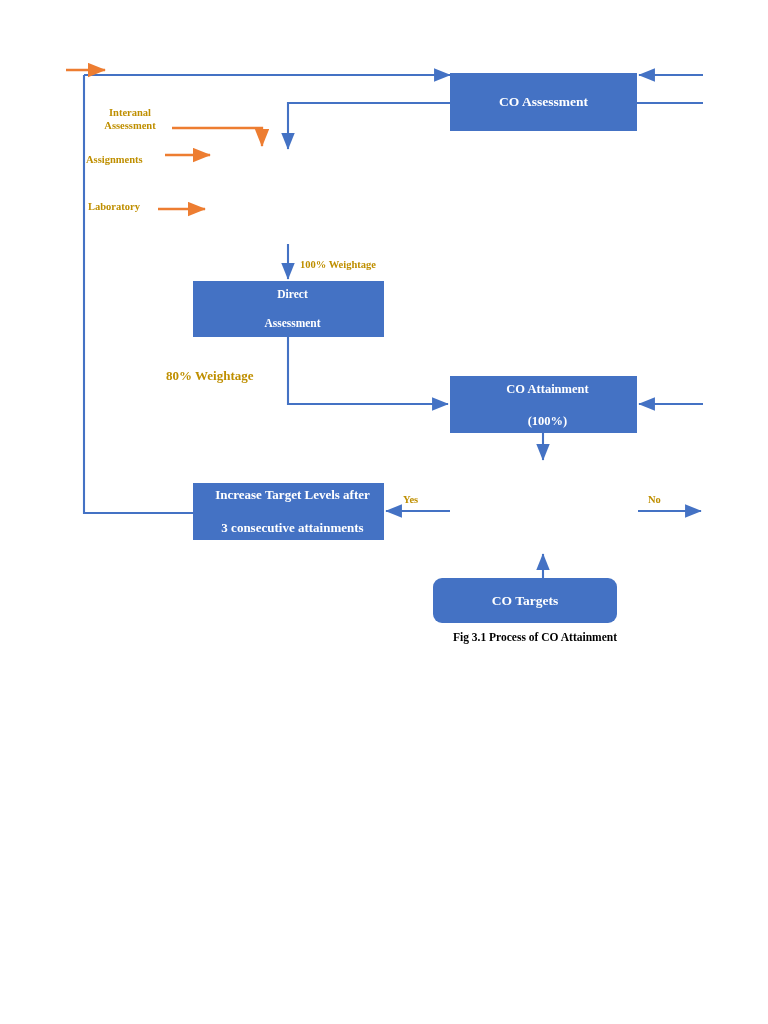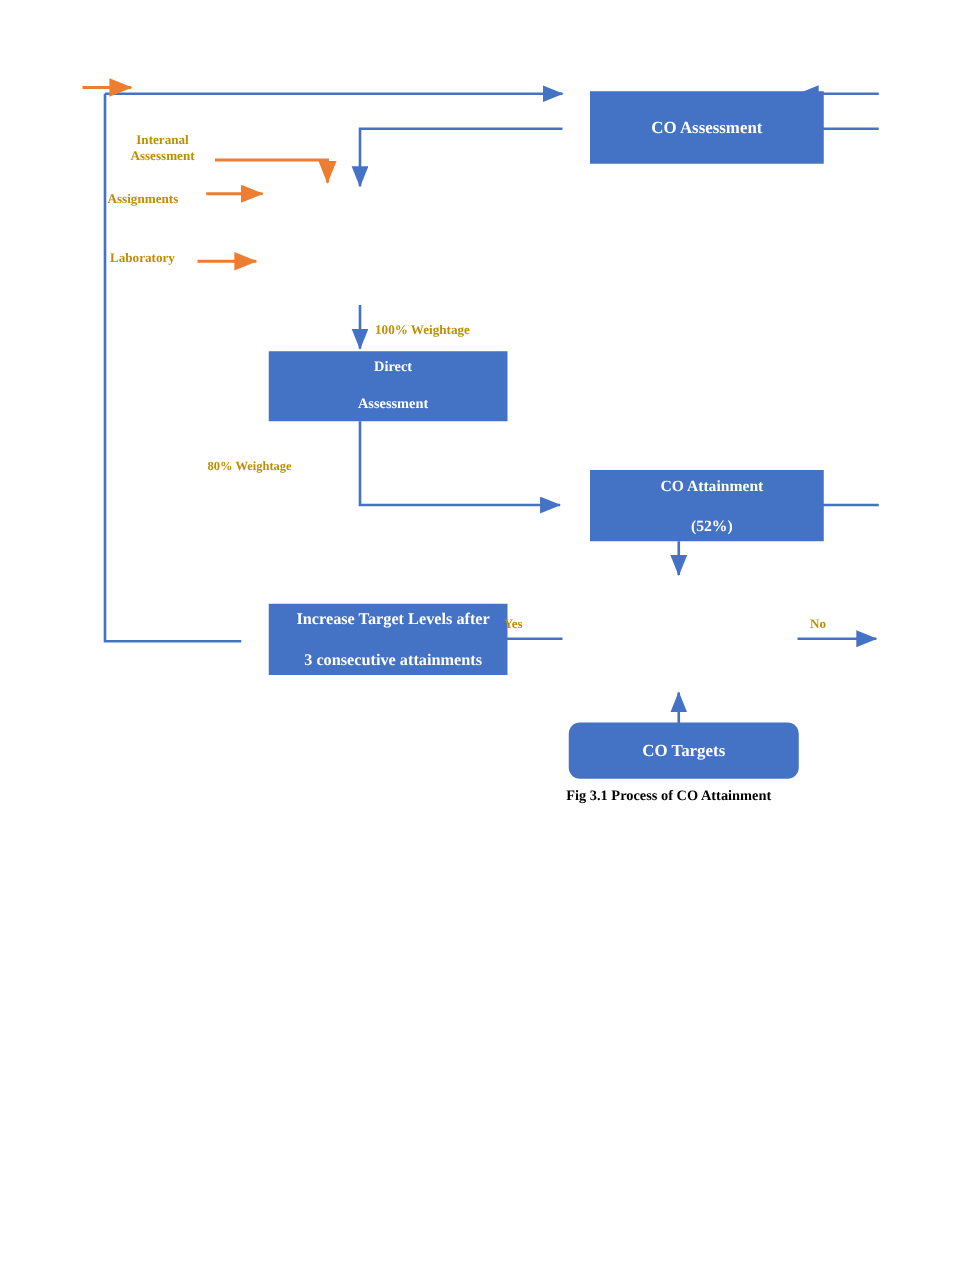--- a/index.html
+++ b/index.html
@@ -4,21 +4,21 @@
 <style>
   html,body{margin:0;padding:0;background:#ffffff;}
   body{width:768px;height:1024px;position:relative;overflow:hidden;
        font-family:"Liberation Serif","DejaVu Serif",serif;}
   #canvas{position:absolute;left:0;top:0;width:768px;height:1024px;}
   svg#wires{position:absolute;left:0;top:0;width:768px;height:1024px;}
 
   .node{position:absolute;box-sizing:border-box;display:flex;
         align-items:center;justify-content:center;text-align:center;
         color:#ffffff;font-weight:bold;line-height:1.28;
-        background:#4472C4;margin-left:22px;}
+        background:#4472C4;}
   .node span{display:block;width:100%;padding:0 4px;}
 
   .lbl{position:absolute;font-weight:bold;color:#BF8F00;line-height:1.25;}
   .caption{position:absolute;color:#000000;font-weight:bold;
            font-family:"Liberation Serif","DejaVu Serif",serif;}
 
   .diamond{position:absolute;}
   .diamond .dtext{position:absolute;left:0;top:0;width:100%;height:100%;
       display:flex;align-items:center;justify-content:center;text-align:center;
       color:#fff;font-weight:bold;line-height:1.28;}
@@ -86,21 +86,21 @@
   <div class="node" style="left:193px;top:281px;width:191px;height:56px;font-size:11.5px;">
     <span>
       <span>Direct</span><br>
       <span>Assessment</span>
     </span>
   </div>
 
   <div class="node" style="left:450px;top:376px;width:187px;height:57px;font-size:12.5px;">
     <span>
       <span>CO Attainment</span><br>
-      <span>(52%)</span>
+      <span>(100%)</span>
     </span>
   </div>
 
   <div class="node" style="left:193px;top:483px;width:191px;height:57px;font-size:13px;">
     <span>
       <span>Increase Target Levels after</span><br>
       <span>3 consecutive attainments</span>
     </span>
   </div>
 
@@ -119,21 +119,21 @@
   </div>
 
   <div class="lbl" style="left:88px;top:207px;font-size:10.5px;transform:translateY(-50%);">
     <span>Laboratory</span>
   </div>
 
   <div class="lbl" style="left:300px;top:258px;font-size:10.5px;">
     <span>100% Weightage</span>
   </div>
 
-  <div class="lbl" style="left:166px;top:368px;font-size:10px;">
+  <div class="lbl" style="left:166px;top:368px;font-size:13px;">
     <span>80% Weightage</span>
   </div>
 
   <div class="lbl" style="left:403px;top:493px;font-size:10.5px;">
     <span>Yes</span>
   </div>
 
   <div class="lbl" style="left:648px;top:493px;font-size:10.5px;">
     <span>No</span>
   </div>

